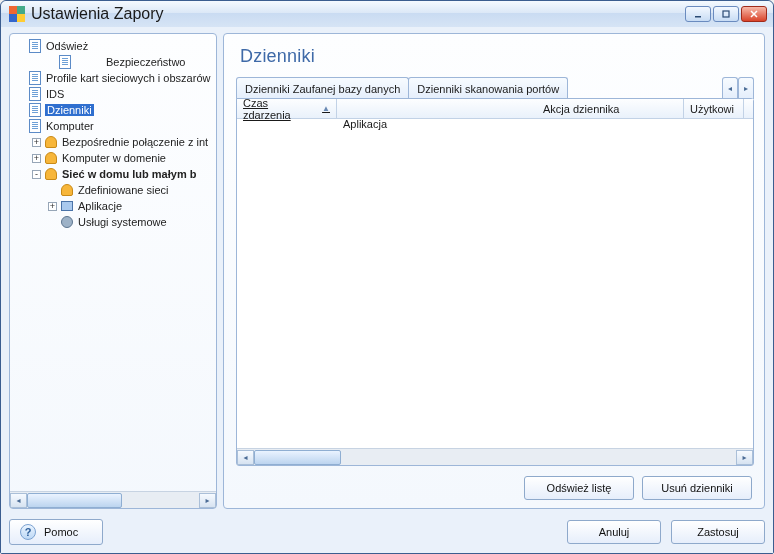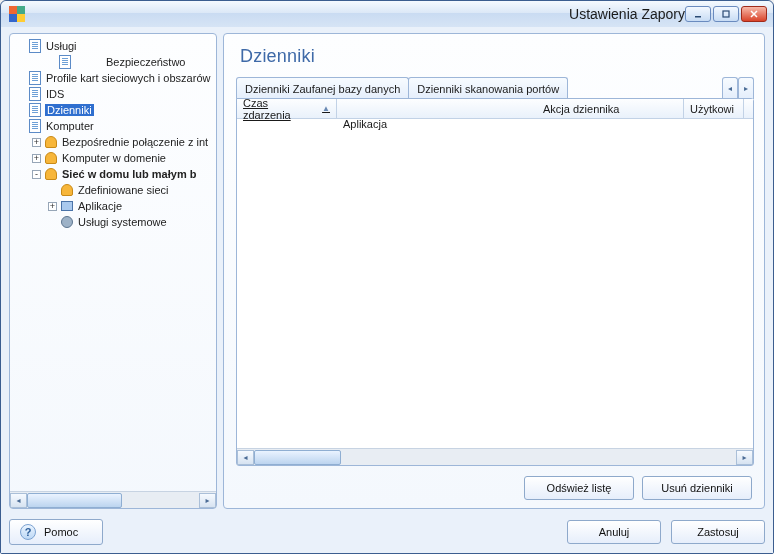--- a/index.html
+++ b/index.html
@@ -38,21 +38,21 @@
   }
   .titlebar .app-icon::before {
     content:"";
     position:absolute; left:0;top:0;width:8px;height:8px;background:#e63; 
   }
   .titlebar .app-icon::after {
     content:"";
     position:absolute; left:8px;top:0;width:8px;height:8px;background:#4a8; 
     box-shadow: -8px 8px 0 #36c, 0 8px 0 #fc3;
   }
-  .titlebar .title-text { flex:1; font-size:14px;text-align:right; }
+  .titlebar .title-text { flex:1; font-size:16px; }
   .win-btns { display:flex; gap:2px; }
   .win-btn {
     width: 26px; height:16px;
     border:1px solid #6a8bbf;
     border-radius:3px;
     background: linear-gradient(#f3f8ff,#c8dcf4);
     display:flex; align-items:center; justify-content:center;
     font-size:9px; color:#2b4a73;
     cursor:pointer;
   }
@@ -248,21 +248,21 @@
   <div class="client">
     <div class="main-row">
 
       <div class="panel left-panel">
         <div class="tree" id="tree">
             <div class="tree-row" style="padding-left: 4px;">
               <span class="expander empty"></span>
               <span class="tree-icon">
                 <span class="doc-ico"></span>
               </span>
-              <span class="label">Usługi</span>
+              <span class="label">Odśwież</span>
             </div>
             <div class="tree-row" style="padding-left: 4px; gap: 33px;">
               <span class="expander empty"></span>
               <span class="tree-icon">
                 <span class="doc-ico"></span>
               </span>
               <span class="label">Bezpieczeństwo</span>
             </div>
             <div class="tree-row" style="padding-left: 4px;">
               <span class="expander empty"></span>

